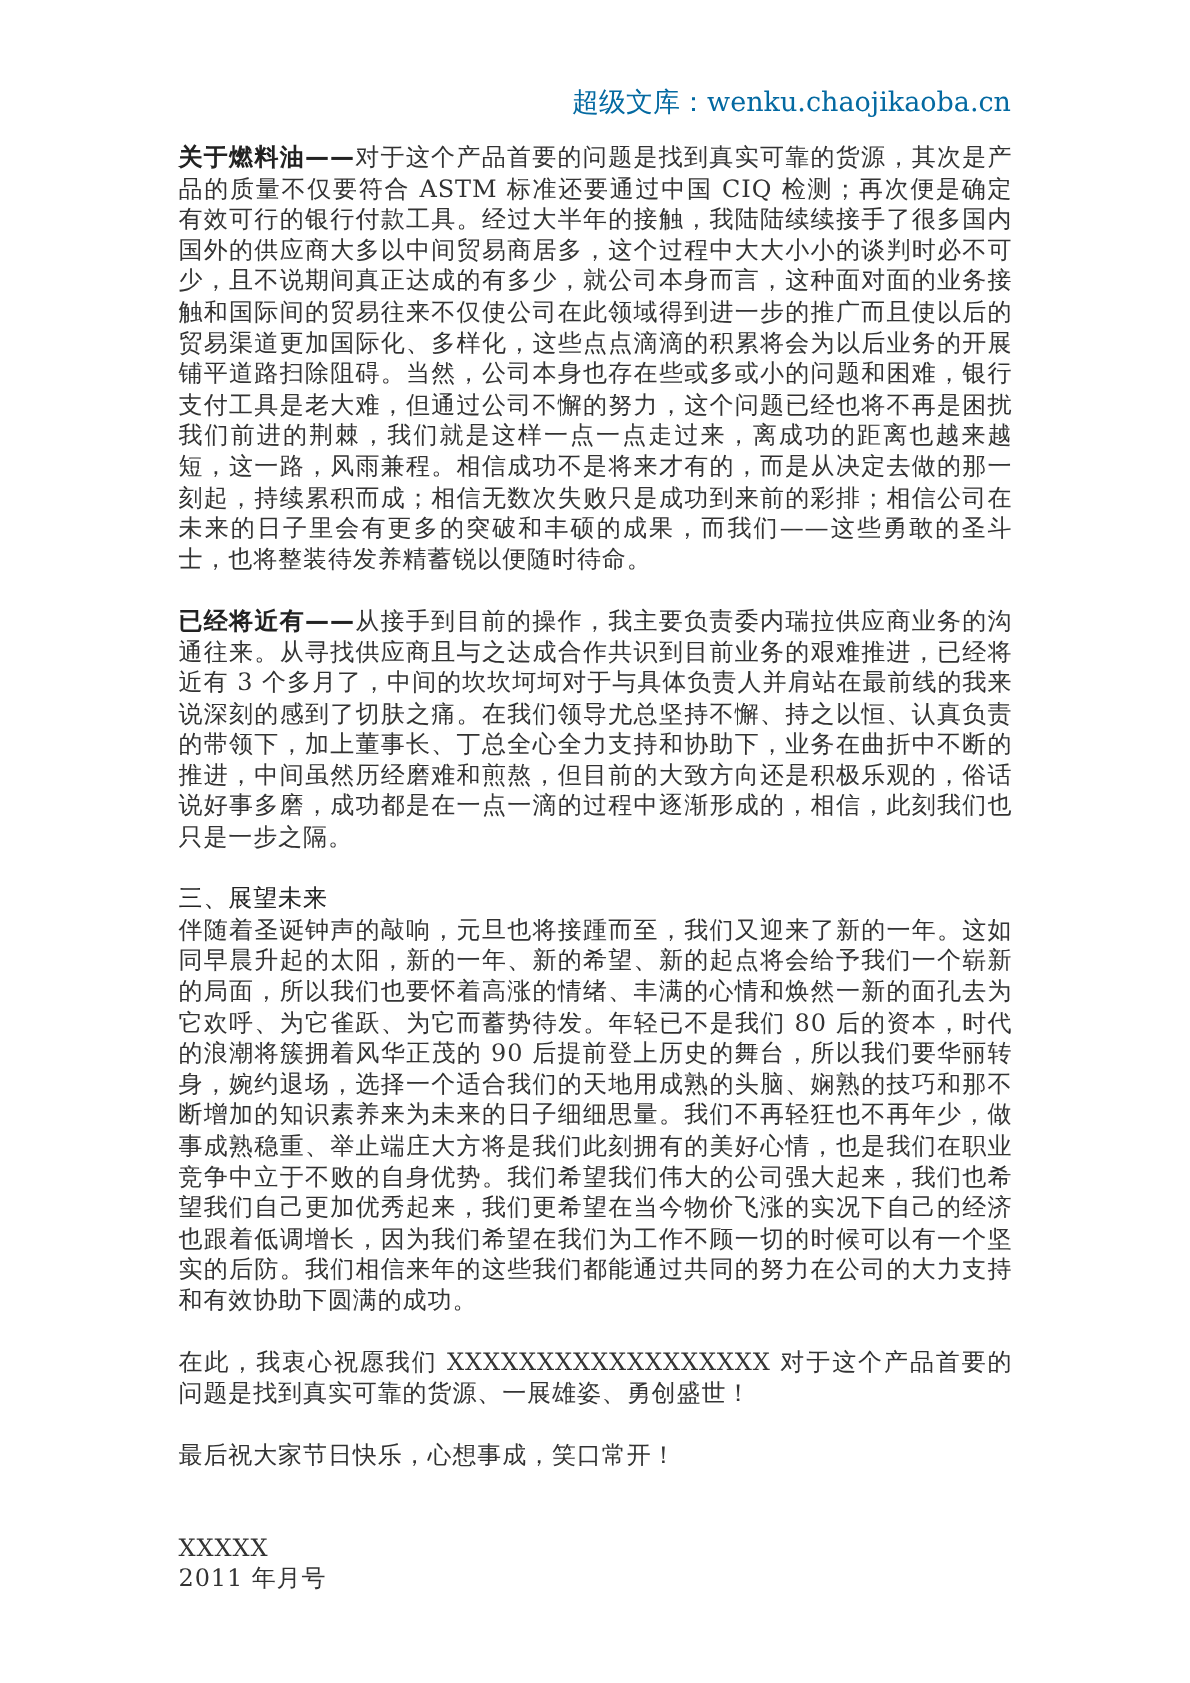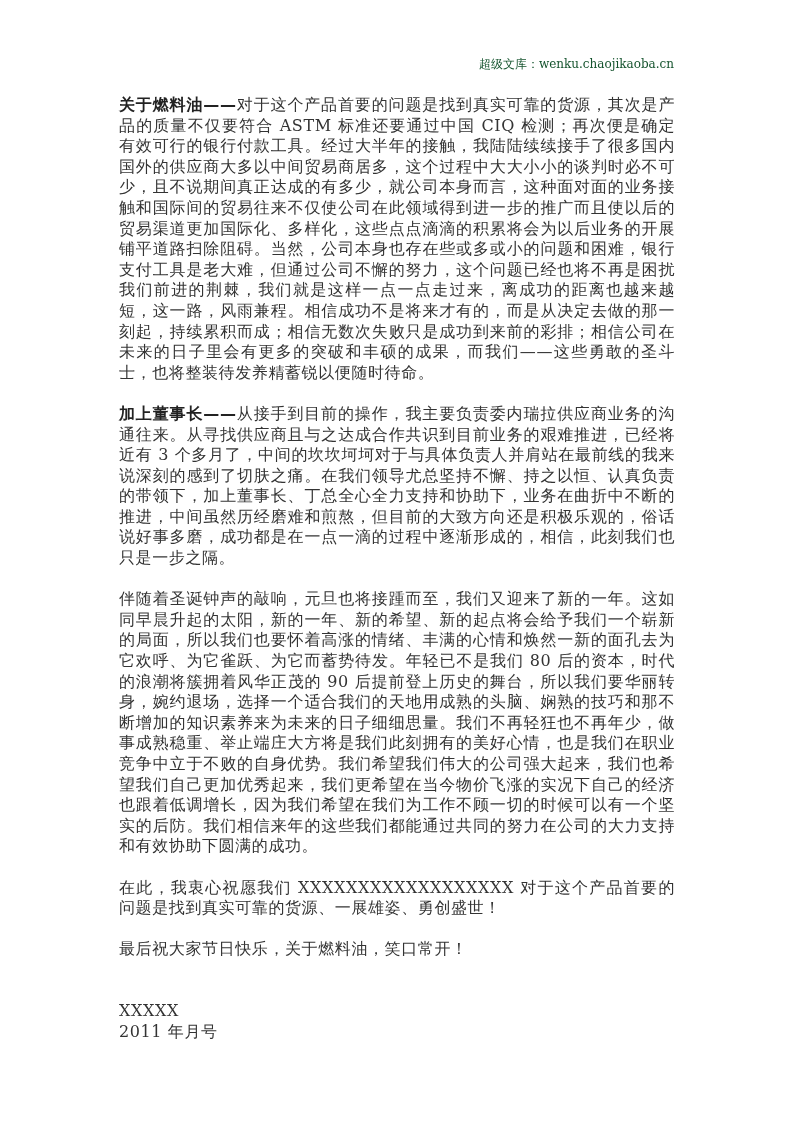--- a/index.html
+++ b/index.html
@@ -1,46 +1,47 @@
 <!DOCTYPE html>
 <html><head>
   <meta charset="utf-8">
   <style>
     html, body { margin: 0; padding: 0; background: #ffffff; }
     body { width: 793px; height: 1122px; position: relative; overflow: hidden;
            font-family: "DejaVu Serif", "Liberation Serif", serif; color: #333333; }
-    .header { position: absolute; top: 56px; right: 119px; font-size: 12px; color: #14532d;
+    .header { position: absolute; top: 56px; right: 119px; font-size: 18px; color: #0369a1;
               font-family: "DejaVu Serif", "Liberation Serif", serif; }
     .content { position: absolute; left: 119px; top: 95px; width: 556px;
                font-size: 16px; line-height: 20.6px; text-align: justify; letter-spacing: 0.6px; }
     .para { margin: 0 0 20.6px 0; }
     .lead { font-weight: bold; color: #222; font-family: "DejaVu Sans", "Liberation Sans", sans-serif; }
     .section-title { margin: 0; font-family: "DejaVu Sans", "Liberation Sans", sans-serif; color: #222; }
     .sig { margin-top: 41px; }
     .sig div { margin: 0; }
   </style>
 </head>
 <body>
 
 <div class="header">超级文库：wenku.chaojikaoba.cn</div>
 
 <div class="content">
   <p class="para">
     <span class="lead">关于燃料油——</span><span>对于这个产品首要的问题是找到真实可靠的货源，其次是产品的质量不仅要符合 ASTM 标准还要通过中国 CIQ 检测；再次便是确定有效可行的银行付款工具。经过大半年的接触，我陆陆续续接手了很多国内国外的供应商大多以中间贸易商居多，这个过程中大大小小的谈判时必不可少，且不说期间真正达成的有多少，就公司本身而言，这种面对面的业务接触和国际间的贸易往来不仅使公司在此领域得到进一步的推广而且使以后的贸易渠道更加国际化、多样化，这些点点滴滴的积累将会为以后业务的开展铺平道路扫除阻碍。当然，公司本身也存在些或多或小的问题和困难，银行支付工具是老大难，但通过公司不懈的努力，这个问题已经也将不再是困扰我们前进的荆棘，我们就是这样一点一点走过来，离成功的距离也越来越短，这一路，风雨兼程。相信成功不是将来才有的，而是从决定去做的那一刻起，持续累积而成；相信无数次失败只是成功到来前的彩排；相信公司在未来的日子里会有更多的突破和丰硕的成果，而我们——这些勇敢的圣斗士，也将整装待发养精蓄锐以便随时待命。</span>
   </p>
 
   <p class="para">
-    <span class="lead">加上董事长——</span><span>从接手到目前的操作，我主要负责委内瑞拉供应商业务的沟通往来。从寻找供应商且与之达成合作共识到目前业务的艰难推进，已经将近有 3 个多月了，中间的坎坎坷坷对于与具体负责人并肩站在最前线的我来说深刻的感到了切肤之痛。在我们领导尤总坚持不懈、持之以恒、认真负责的带领下，加上董事长、丁总全心全力支持和协助下，业务在曲折中不断的推进，中间虽然历经磨难和煎熬，但目前的大致方向还是积极乐观的，俗话说好事多磨，成功都是在一点一滴的过程中逐渐形成的，相信，此刻我们也只是一步之隔。</span>
+    <span class="lead">已经将近有——</span><span>从接手到目前的操作，我主要负责委内瑞拉供应商业务的沟通往来。从寻找供应商且与之达成合作共识到目前业务的艰难推进，已经将近有 3 个多月了，中间的坎坎坷坷对于与具体负责人并肩站在最前线的我来说深刻的感到了切肤之痛。在我们领导尤总坚持不懈、持之以恒、认真负责的带领下，加上董事长、丁总全心全力支持和协助下，业务在曲折中不断的推进，中间虽然历经磨难和煎熬，但目前的大致方向还是积极乐观的，俗话说好事多磨，成功都是在一点一滴的过程中逐渐形成的，相信，此刻我们也只是一步之隔。</span>
   </p>
 
   <div class="para">
+    <p class="section-title">三、展望未来</p>
     <p style="margin:0">伴随着圣诞钟声的敲响，元旦也将接踵而至，我们又迎来了新的一年。这如同早晨升起的太阳，新的一年、新的希望、新的起点将会给予我们一个崭新的局面，所以我们也要怀着高涨的情绪、丰满的心情和焕然一新的面孔去为它欢呼、为它雀跃、为它而蓄势待发。年轻已不是我们 80 后的资本，时代的浪潮将簇拥着风华正茂的 90 后提前登上历史的舞台，所以我们要华丽转身，婉约退场，选择一个适合我们的天地用成熟的头脑、娴熟的技巧和那不断增加的知识素养来为未来的日子细细思量。我们不再轻狂也不再年少，做事成熟稳重、举止端庄大方将是我们此刻拥有的美好心情，也是我们在职业竞争中立于不败的自身优势。我们希望我们伟大的公司强大起来，我们也希望我们自己更加优秀起来，我们更希望在当今物价飞涨的实况下自己的经济也跟着低调增长，因为我们希望在我们为工作不顾一切的时候可以有一个坚实的后防。我们相信来年的这些我们都能通过共同的努力在公司的大力支持和有效协助下圆满的成功。</p>
   </div>
 
   <p class="para">在此，我衷心祝愿我们 XXXXXXXXXXXXXXXXXX 对于这个产品首要的问题是找到真实可靠的货源、一展雄姿、勇创盛世！</p>
 
-  <p class="para">最后祝大家节日快乐，关于燃料油，笑口常开！</p>
+  <p class="para">最后祝大家节日快乐，心想事成，笑口常开！</p>
 
   <div class="sig">
     <div>XXXXX</div>
     <div>2011 年月号</div>
   </div>
 </div>
 
 </body></html>

